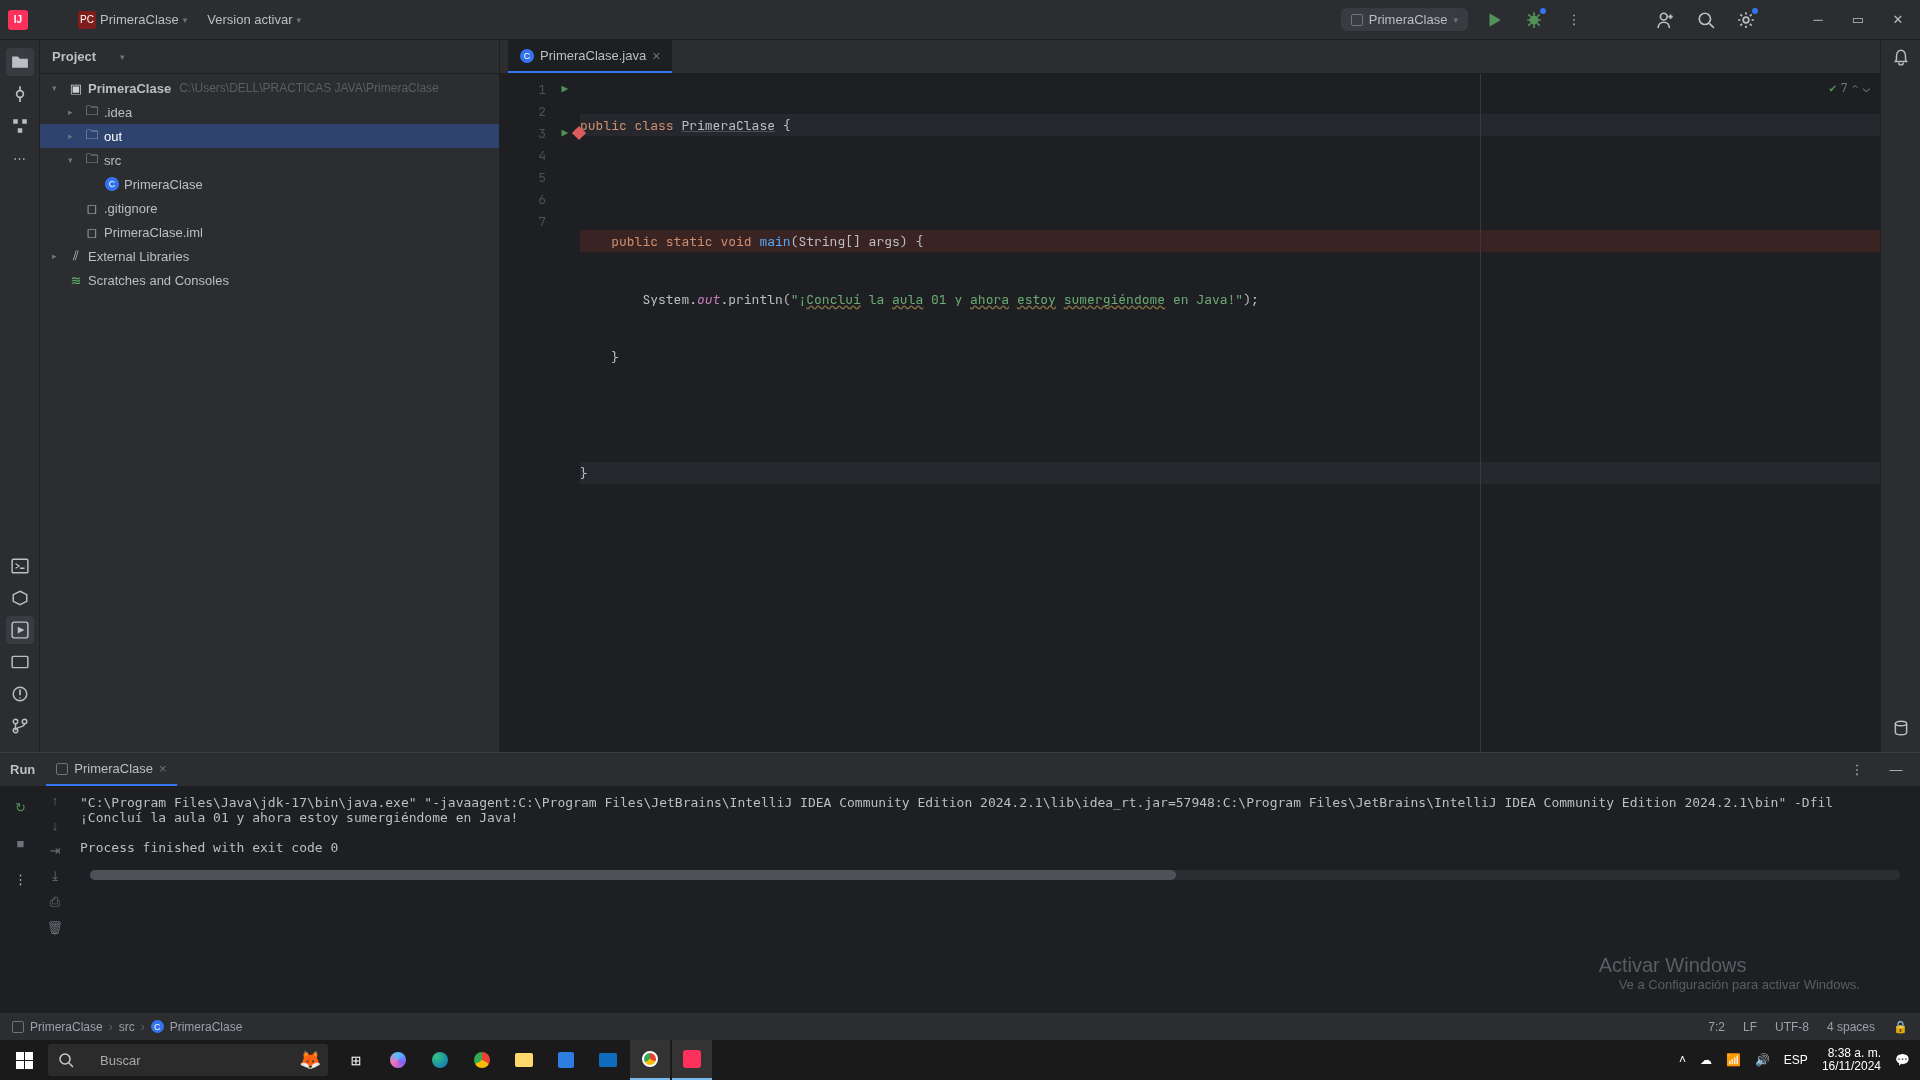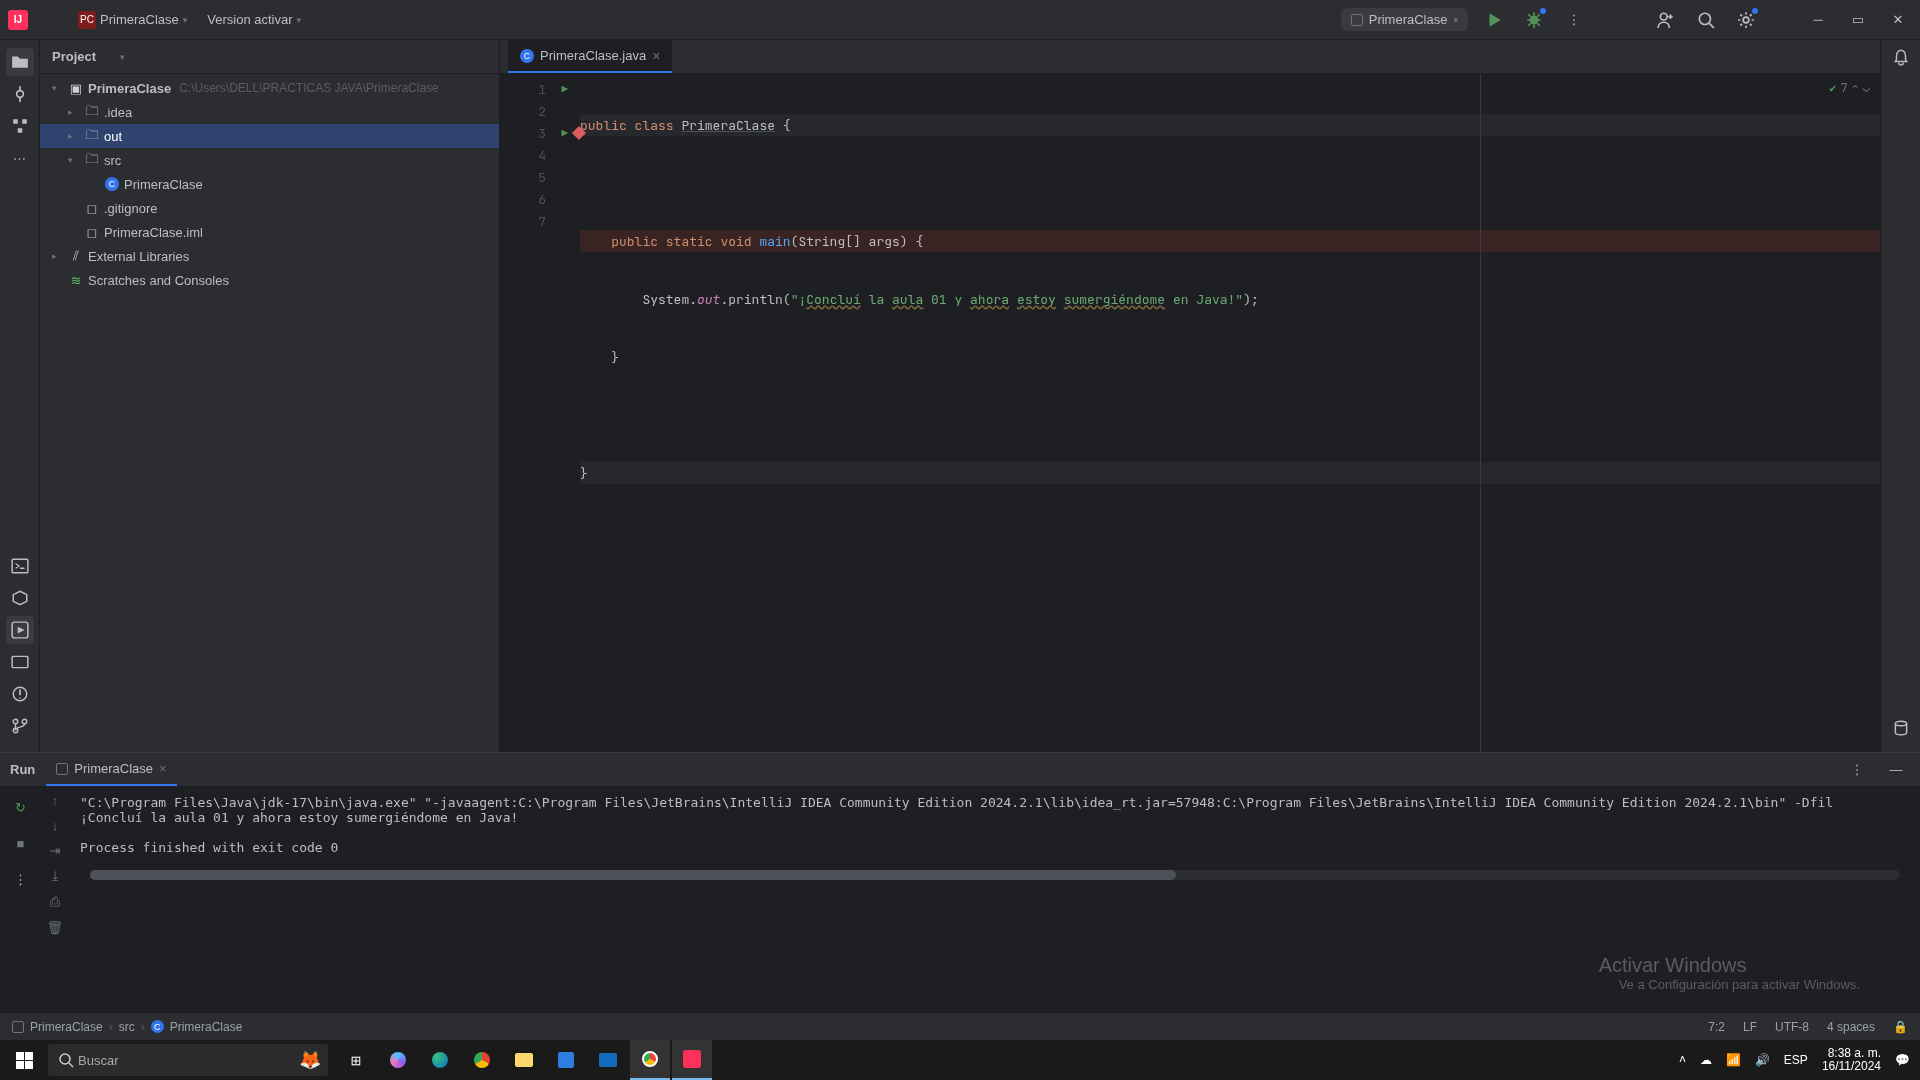--- a/index.html
+++ b/index.html
@@ -169,21 +169,21 @@
 
 .taskbar {
   position: absolute; left: 0; right: 0; bottom: 0; height: 40px;
   background: #1a1a1a; display: flex; align-items: center; color: #fff;
 }
 .start { width: 48px; height: 40px; display: flex; align-items: center; justify-content: center; cursor: pointer; }
 .win-logo { display: grid; grid-template-columns: 8px 8px; grid-template-rows: 8px 8px; gap: 1px; }
 .win-logo span { background: #fff; }
 .search-box {
   height: 32px; width: 280px; background: #2b2b2b; border-radius: 3px;
-  display: flex; align-items: center; padding: 0 10px; gap: 4px; color: #ccc;
+  display: flex; align-items: center; padding: 0 10px; gap: 26px; color: #ccc;
   position: relative;
 }
 .search-box .ph { color: #aaa; }
 .search-box .fox { position: absolute; right: 6px; font-size: 18px; }
 .task-icons { display: flex; align-items: center; gap: 2px; margin-left: 8px; }
 .task-icons .ticon-b {
   width: 40px; height: 40px; display: flex; align-items: center; justify-content: center; cursor: pointer;
 }
 .task-icons .active-app { border-bottom: 2px solid #76b9ed; background: #333; }
 .tray { margin-left: auto; display: flex; align-items: center; gap: 14px; padding-right: 10px; font-size: 12px; }

